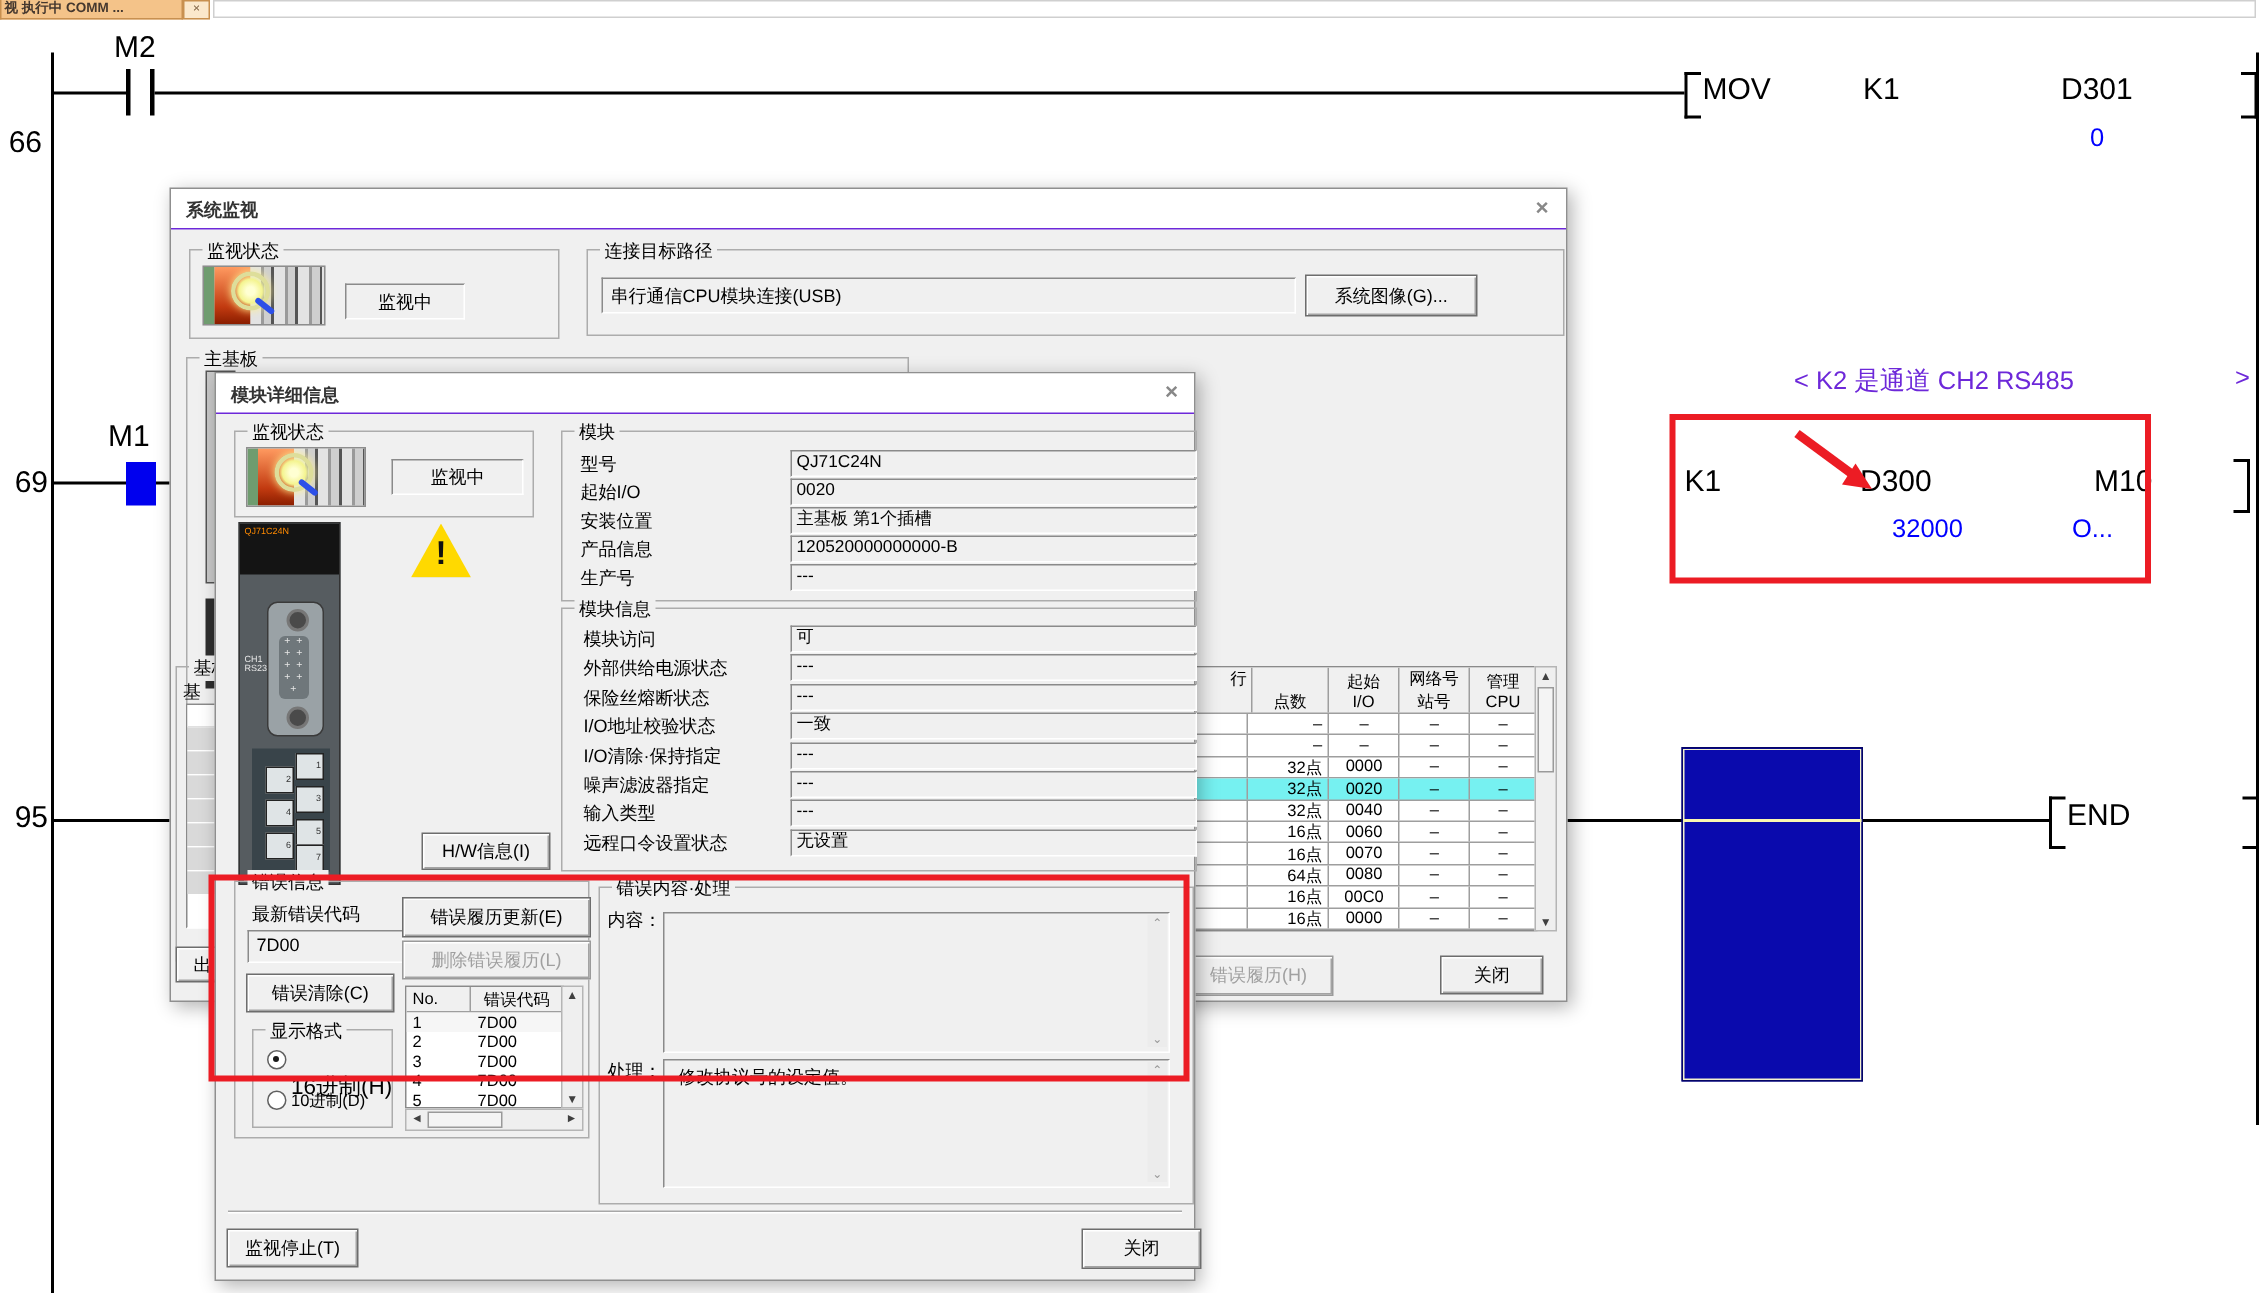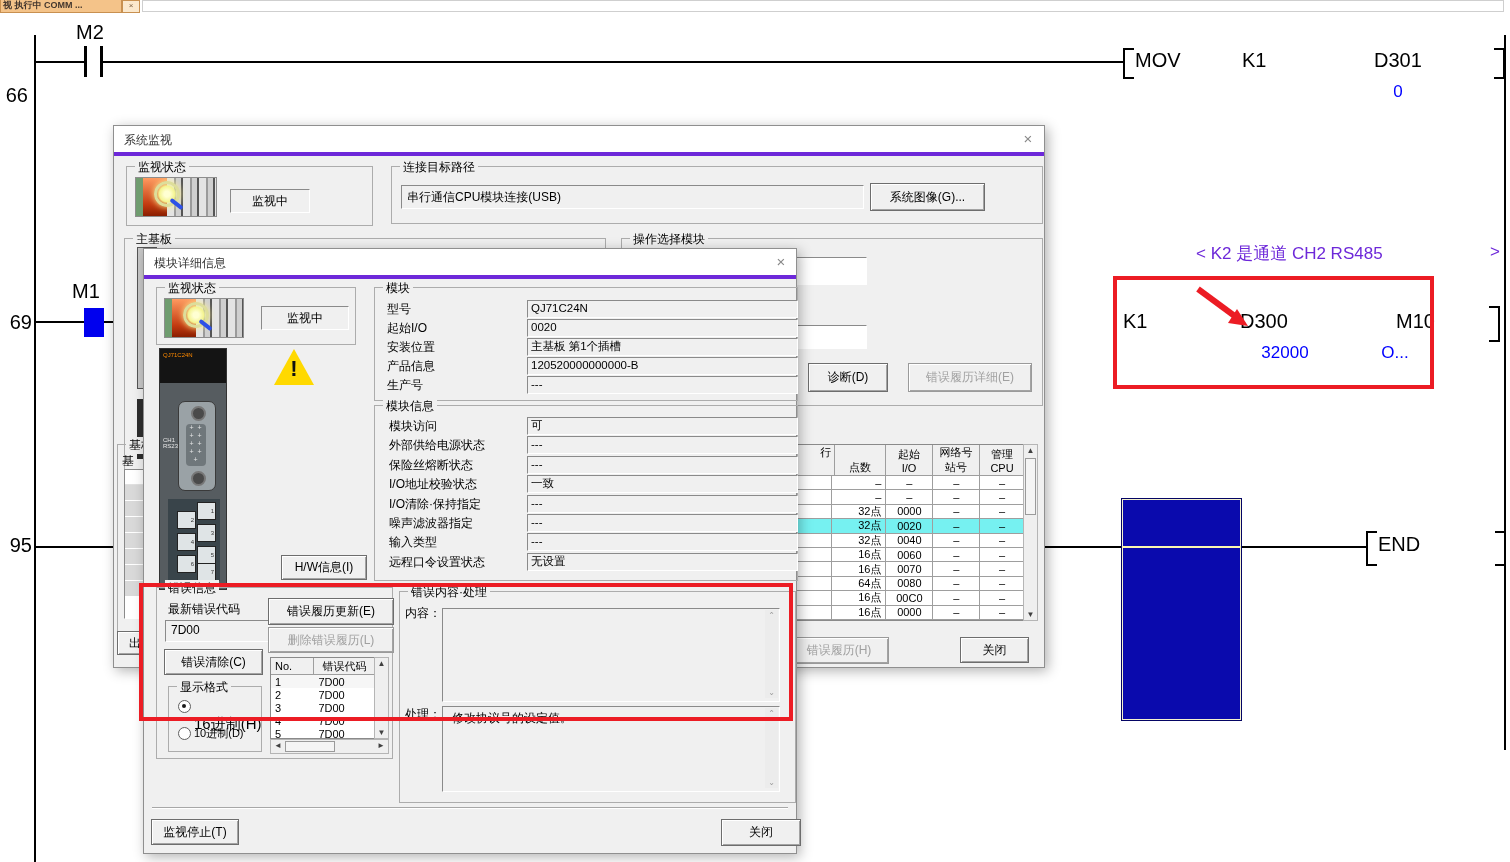--- a/index.html
+++ b/index.html
@@ -9,21 +9,21 @@
   
   .lline{position:absolute;background:#000;}
   .ltext{position:absolute;font-size:20px;white-space:nowrap;}
   .lval{position:absolute;font-size:17px;color:#0000ff;white-space:nowrap;text-align:center;}
   .rungno{position:absolute;font-size:20px;width:28px;text-align:right;}
   .lbracket{position:absolute;width:9px;border:2px solid #000;border-right:none;}
   .rbracket{position:absolute;width:9px;border:2px solid #000;border-left:none;}
   .comment{position:absolute;font-size:17px;color:#6d28d9;white-space:nowrap;}
   
   .dlg{position:absolute;background:#f0f0f0;border:1px solid #8f8f8f;box-shadow:3px 3px 12px rgba(0,0,0,.30);}
-  .tbar{position:absolute;left:0;top:0;right:0;height:26px;background:#fff;border-bottom:4px solid #6d28d9;}
+  .tbar{position:absolute;left:0;top:0;right:0;height:26px;background:#fff;border-bottom:1px solid #6d28d9;font-weight:bold;}
   .tbar .ttl{position:absolute;left:10px;top:6px;font-size:12px;color:#333;}
   .xbtn{position:absolute;width:22px;height:18px;font-size:15px;color:#888;text-align:center;line-height:17px;cursor:pointer;}
   .groupbox{position:absolute;border:1px solid #acacac;}
   .glabel{position:absolute;top:-8px;left:8px;background:#f0f0f0;padding:0 3px;font-size:12px;white-space:nowrap;}
   .sunken{position:absolute;background:#f0f0f0;border-top:1px solid #8a8a8a;border-left:1px solid #8a8a8a;border-bottom:1px solid #fff;border-right:1px solid #fff;font-size:12px;}
   .sunkenw{position:absolute;background:#fff;border-top:1px solid #8a8a8a;border-left:1px solid #8a8a8a;border-bottom:1px solid #fff;border-right:1px solid #fff;}
   .btn{position:absolute;background:#f0f0f0;border:1px solid #6d6d6d;box-shadow:inset 1px 1px 0 #fff,inset -1px -1px 0 #a3a3a3;font-size:12px;display:flex;align-items:center;justify-content:center;cursor:pointer;white-space:nowrap;}
   .btn.disabled{color:#a0a0a0;border-color:#9a9a9a;cursor:default;}
   .flabel{position:absolute;font-size:12px;white-space:nowrap;}
   .radio{position:absolute;width:11px;height:11px;border-radius:50%;background:#fff;border:1px solid #606060;}
@@ -166,27 +166,20 @@
         <div style="height:15px;background:#d9d9d9;border-bottom:1px solid #fff;"></div>
         <div style="height:15px;background:#d9d9d9;border-bottom:1px solid #fff;"></div>
         <div style="height:15px;background:#d9d9d9;border-bottom:1px solid #fff;"></div>
         <div style="height:15px;background:#d9d9d9;border-bottom:1px solid #fff;"></div>
         <div style="height:15px;background:#d9d9d9;border-bottom:1px solid #fff;"></div>
         <div style="height:15px;background:#d9d9d9;"></div>
       </div>
     </div>
     <div class="btn" style="left:3px;top:505px;width:34px;height:22px;">出</div>
 
-    <div class="groupbox" style="left:507px;top:112px;width:420px;height:166px;">
-      <span class="glabel">操作选择模块</span>
-      <div class="sunkenw" style="left:80px;top:18px;width:163px;height:26px;"></div>
-      <div class="sunkenw" style="left:80px;top:86px;width:163px;height:22px;"></div>
-      <div class="btn" style="left:186px;top:124px;width:78px;height:27px;">诊断(D)</div>
-      <div class="btn disabled" style="left:286px;top:124px;width:122px;height:27px;">错误履历详细(E)</div>
-    </div>
 
     <div class="mtab" style="left:587px;top:318px;width:322px;height:175px;">
       <div class="mrow" style="height:30px;background:#f0f0f0;">
         <div class="mcell" style="width:132px;justify-content:flex-end;align-items:flex-start;padding-right:3px;">行</div>
         <div class="mcell" style="width:51px;align-items:flex-end;">点数</div>
         <div class="mcell" style="width:47px;">起始
 I/O</div>
         <div class="mcell" style="width:47px;">网络号
 站号</div>
         <div class="mcell" style="width:45px;border-right:none;">管理

